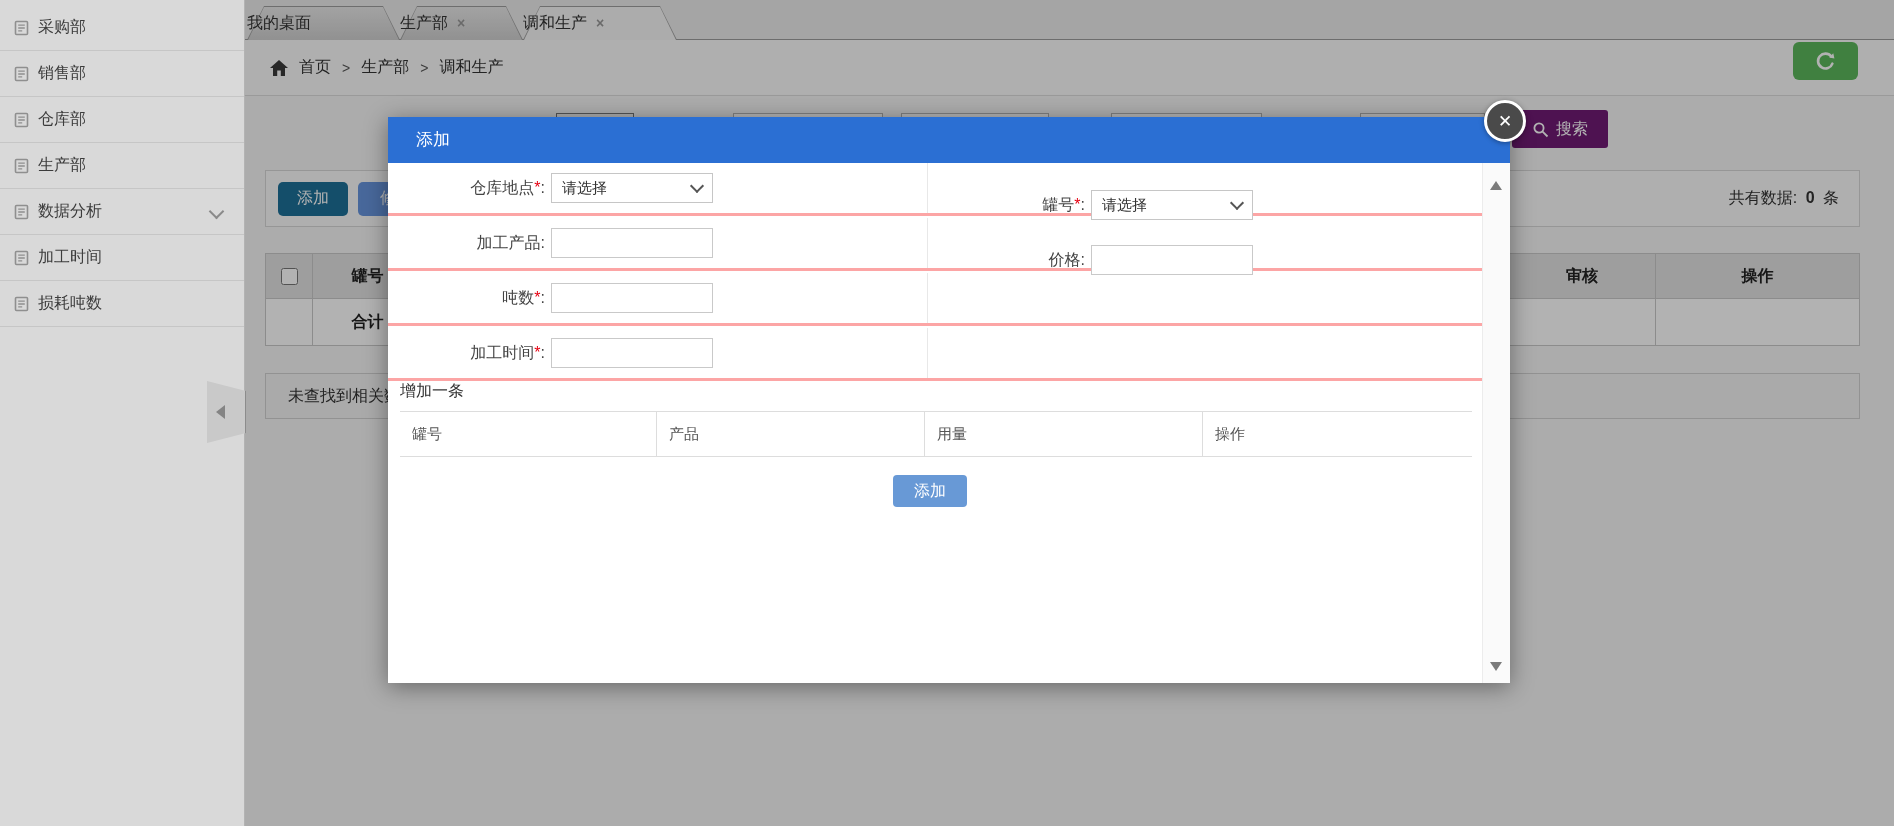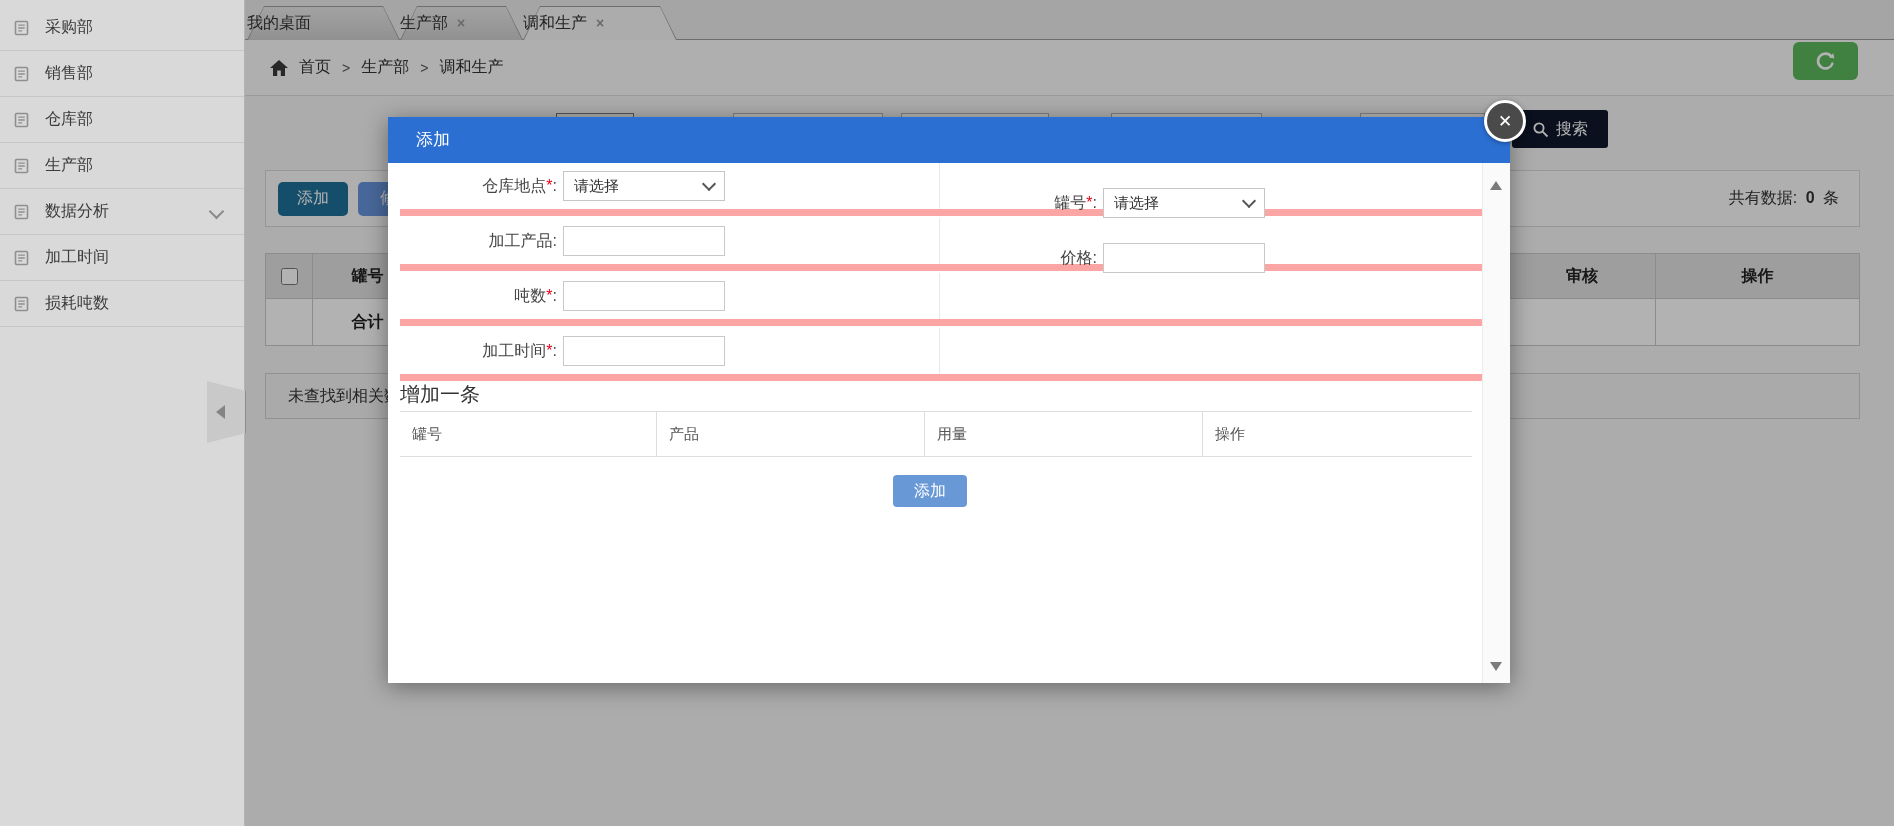--- a/index.html
+++ b/index.html
@@ -2,21 +2,21 @@
 <html><head>
 <meta charset="utf-8">
 <style>
   html,body{margin:0;padding:0;background:#fff;}
   .app{position:relative;width:1894px;height:826px;overflow:hidden;background:#f7f7f7;
        font-family:"Liberation Sans","DejaVu Sans",sans-serif;-webkit-font-smoothing:antialiased;}
 
   
   .sidebar{position:absolute;left:0;top:0;width:245px;height:826px;background:#d9d9d9;
            border-right:1px solid #b3b3b3;box-sizing:border-box;padding-top:5px;}
-  .side-item{height:45px;display:flex;align-items:center;gap:16px;padding-left:14px;
+  .side-item{height:45px;display:flex;align-items:center;gap:9px;padding-left:14px;
              border-bottom:1px solid #c6c6c6;color:#3c3c3c;font-size:16px;position:relative;cursor:pointer;}
   .doc-icon{flex:0 0 auto;display:flex;}
   .side-chev{position:absolute;right:22px;top:17px;width:9px;height:9px;
              border-right:2px solid #8a8a8a;border-bottom:2px solid #8a8a8a;transform:rotate(45deg);}
 
   
   .collapse-handle{position:absolute;left:207px;top:381px;width:39px;height:62px;background:#c9c9c9;
                    clip-path:polygon(0 0,100% 16%,100% 84%,0 100%);z-index:5;}
   .collapse-arrow{position:absolute;left:9px;top:24px;width:0;height:0;
                   border-top:7px solid transparent;border-bottom:7px solid transparent;border-right:9px solid #848484;}
@@ -41,21 +41,21 @@
 
   .breadcrumb{position:absolute;left:0;top:40px;right:0;height:56px;background:#fbfbfb;
               border-bottom:1px solid #ddd;box-sizing:border-box;display:flex;align-items:center;
               padding-left:25px;gap:11px;font-size:16px;color:#333;}
   .crumb{cursor:pointer;font-family:Liberation Serif, serif;}
   .crumb-sep{color:#555;font-size:14px;}
 
   .filter-box{position:absolute;top:113px;height:34px;background:#fff;border:1px solid #b5b5b5;box-sizing:border-box;}
   .filter-box.small{border-color:#777;background:#f4f4f4;}
 
-  .search-btn{position:absolute;left:1267px;top:110px;width:96px;height:38px;background:#0f172a;border:none;
+  .search-btn{position:absolute;left:1267px;top:110px;width:96px;height:38px;background:#701a75;border:none;
               border-radius:3px;color:#fff;font-size:16px;display:flex;align-items:center;justify-content:center;
               gap:7px;cursor:pointer;}
 
   .toolbar{position:absolute;left:20px;top:170px;width:1595px;height:57px;background:#fbfbfb;
            border:1px solid #d7d7d7;box-sizing:border-box;display:flex;align-items:center;padding:0 12px;gap:10px;}
   .btn-add{width:70px;height:34px;background:#1d7098;color:#fff;font-size:16px;border:none;border-radius:5px;cursor:pointer;}
   .btn-edit{width:76px;height:34px;background:#6796df;color:#fff;font-size:16px;border:none;border-radius:5px;cursor:pointer;}
   .toolbar-count{margin-left:auto;font-size:16px;color:#333;padding-right:8px;}
   .count-num{font-weight:bold;padding:0 4px;}
 
@@ -77,34 +77,34 @@
   .overlay{position:absolute;inset:0;background:rgba(0,0,0,.30);z-index:50;}
 
   
   .modal{position:absolute;left:388px;top:117px;width:1122px;height:566px;background:#fff;z-index:100;
          box-shadow:0 4px 22px rgba(0,0,0,.4);}
   .modal-header{position:absolute;left:0;top:0;right:0;height:46px;background:#2b6fd3;color:#fff;
                 font-size:17px;line-height:46px;padding-left:28px;box-sizing:border-box;}
   .modal-close{position:absolute;left:1096px;top:-17px;width:36px;height:36px;border-radius:50%;
                background:#4a4a4a;border:3px solid #fff;color:#fff;display:flex;align-items:center;
                justify-content:center;font-size:17px;cursor:pointer;z-index:120;box-shadow:0 1px 5px rgba(0,0,0,.35);}
-  .form-row{position:absolute;left:12px;width:1094px;height:53px;border-bottom:7px solid #fca5a5;box-sizing:border-box;}
+  .form-row{position:absolute;left:0;width:1094px;height:53px;border-bottom:3px solid #fca5a5;box-sizing:border-box;}
   .fr1{top:46px;}.fr2{top:101px;}.fr3{top:156px;}.fr4{top:211px;}
   .fcell{position:absolute;top:0;height:100%;display:flex;align-items:center;box-sizing:border-box;}
   .fcell.left{left:0;width:540px;border-right:1px solid #e8e8e8;}
   .fcell.right{left:540px;width:554px;margin-top:17px;}
   .flabel{width:157px;text-align:right;font-size:16px;color:#444;white-space:nowrap;}
   .req{color:#e60012;}
   .fselect{margin-left:6px;width:162px;height:30px;border:1px solid #c6c6c6;background:#fff;box-sizing:border-box;
            display:flex;align-items:center;justify-content:space-between;padding:0 10px;font-size:15px;color:#333;cursor:pointer;}
   .sel-chev{width:8px;height:8px;border-right:2px solid #555;border-bottom:2px solid #555;
             transform:rotate(45deg);margin-top:-4px;}
   .finput{margin-left:6px;width:162px;height:30px;border:1px solid #c9c9c9;box-sizing:border-box;
           font-size:15px;padding:0 8px;background:#fff;outline:none;}
-  .addrow-label{position:absolute;left:12px;top:264px;font-size:20px;color:#333;}
+  .addrow-label{position:absolute;left:12px;top:264px;font-size:16px;color:#333;}
   .itable{position:absolute;left:12px;top:294px;width:1072px;height:46px;border-top:1px solid #ddd;
           border-bottom:1px solid #ddd;display:flex;box-sizing:border-box;}
   .icell{display:flex;align-items:center;padding-left:12px;font-size:15px;color:#555;box-sizing:border-box;}
   .icell + .icell{border-left:1px solid #ddd;}
   .ic1{width:256px;}.ic2{width:268px;}.ic3{width:278px;}.ic4{flex:1;}
   .modal-submit{position:absolute;left:505px;top:358px;width:74px;height:32px;background:#6899d6;border:none;
                 border-radius:4px;color:#fff;font-size:16px;cursor:pointer;}
   .mscroll{position:absolute;left:1094px;top:46px;width:28px;bottom:0;background:#fafafa;
            border-left:1px solid #ececec;box-sizing:border-box;}
   .up-tri{position:absolute;left:7px;top:18px;width:0;height:0;border-left:6px solid transparent;

